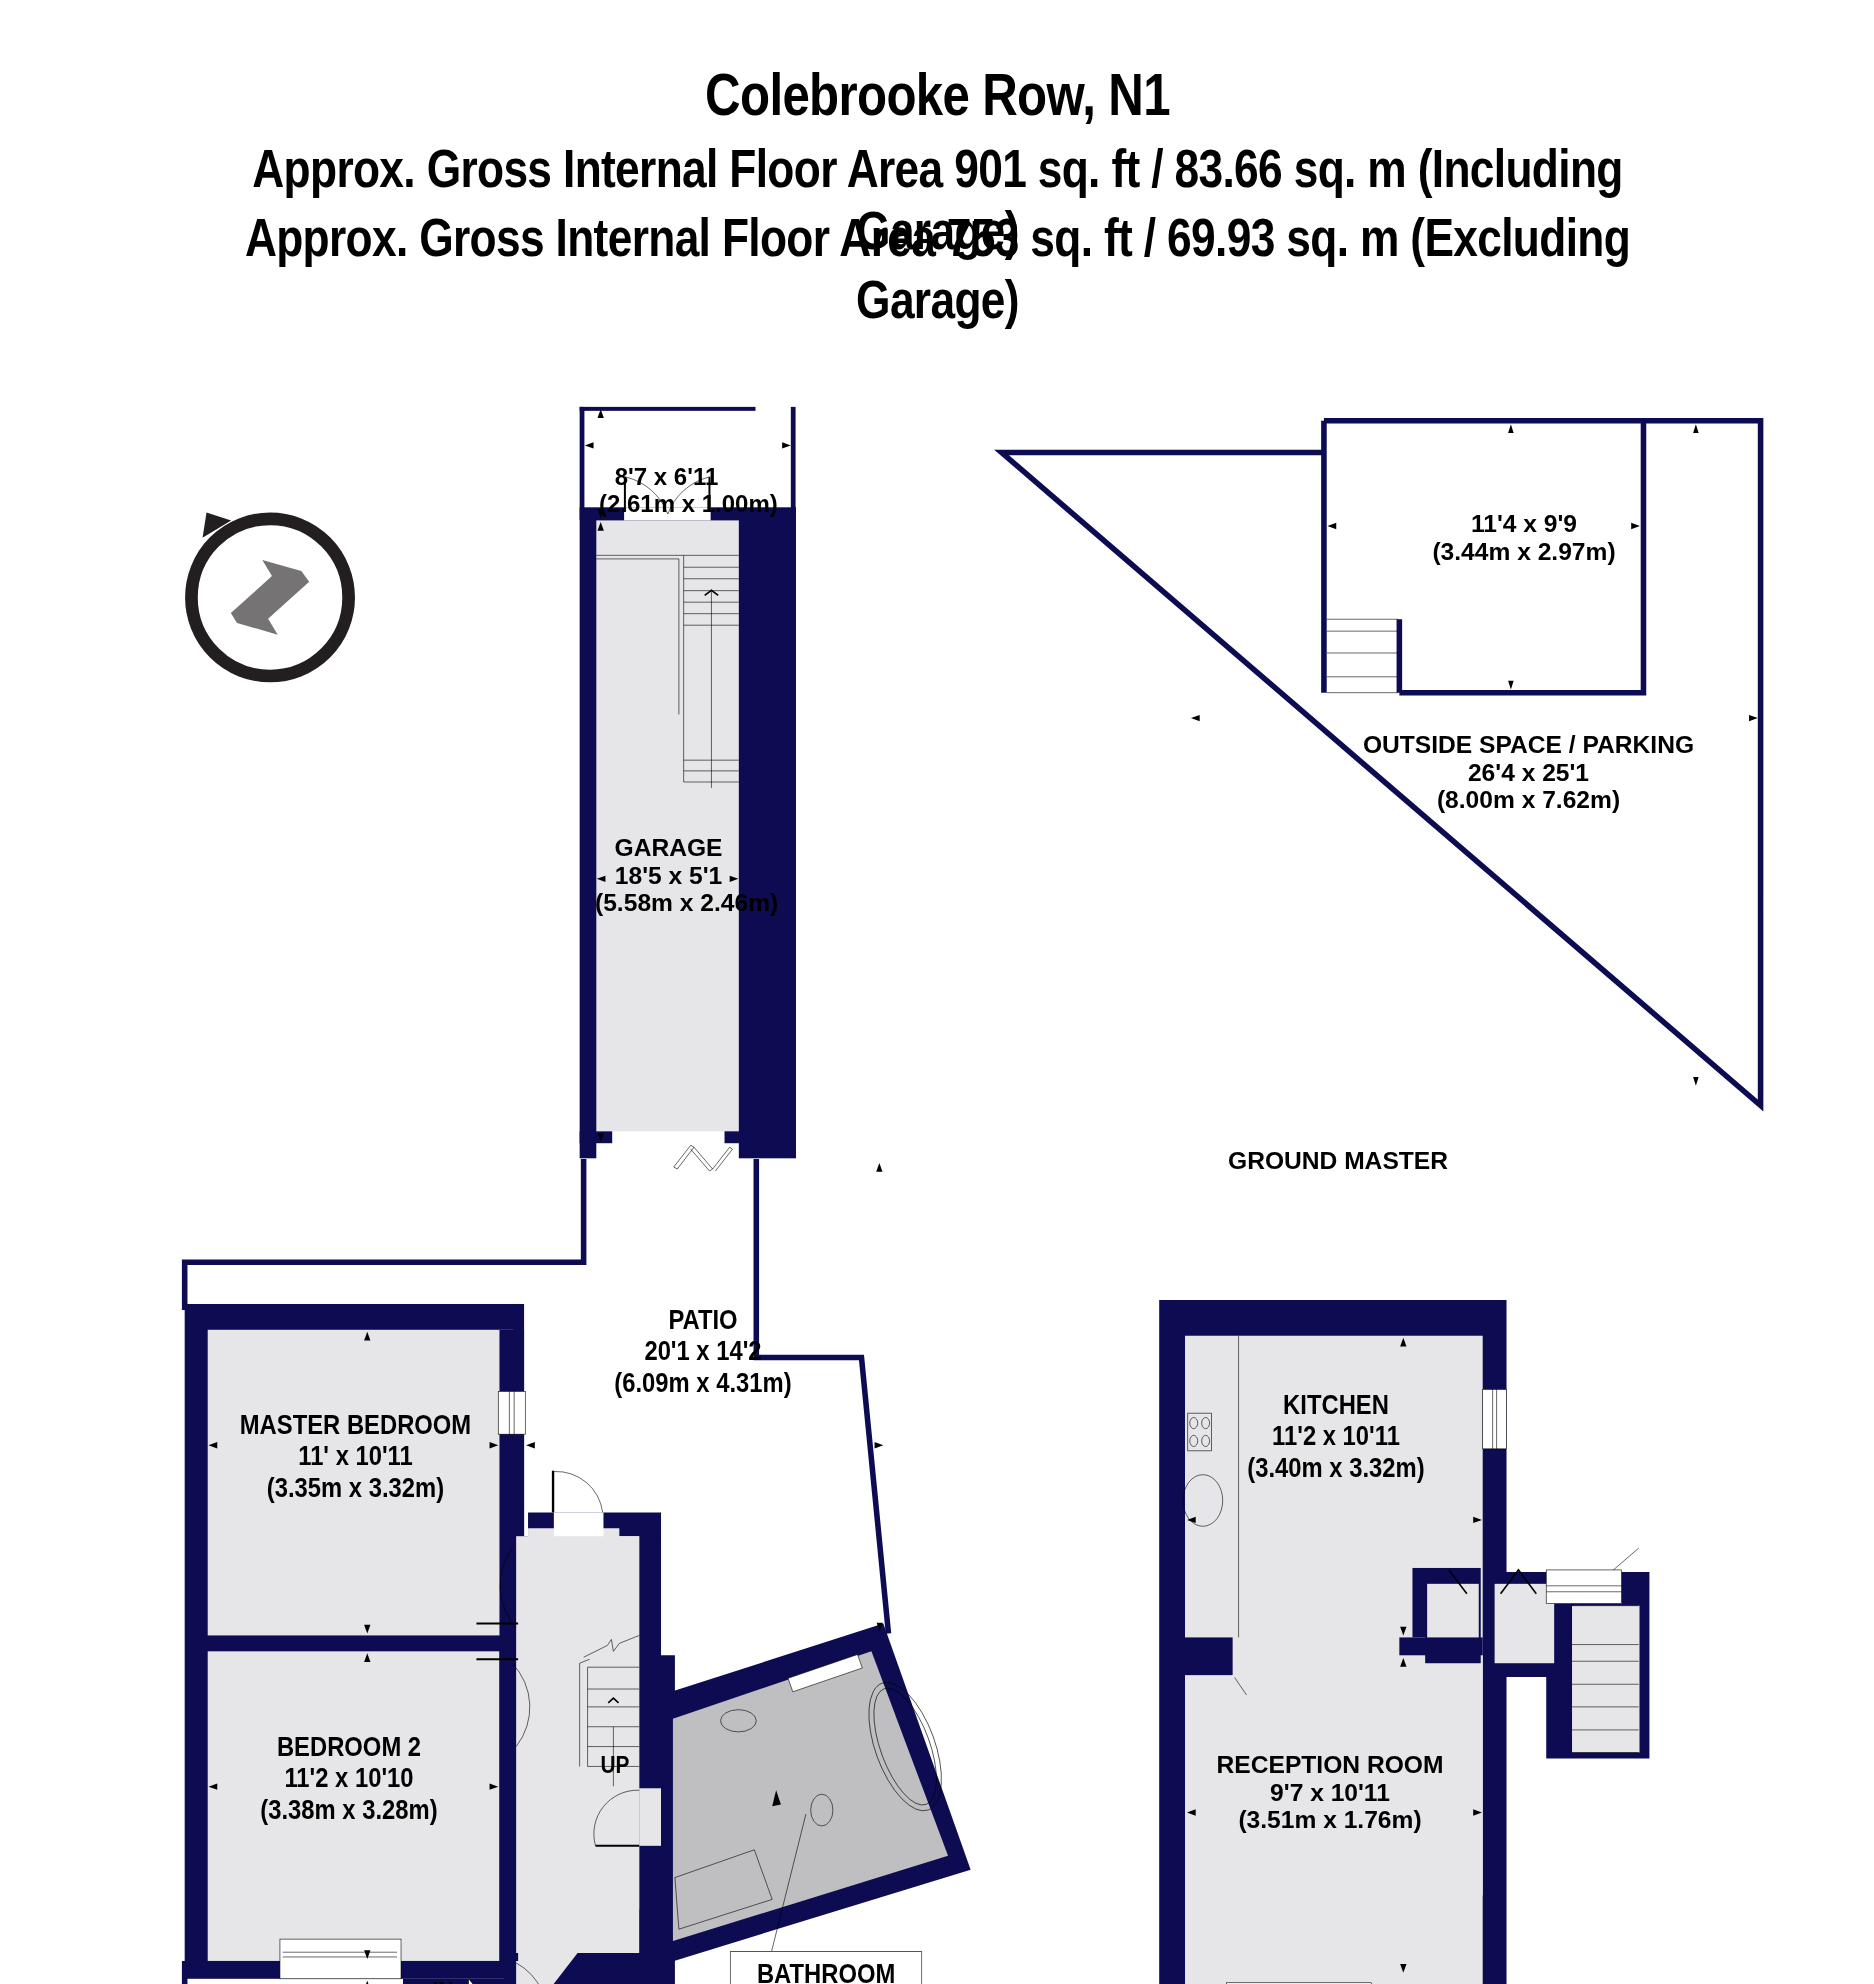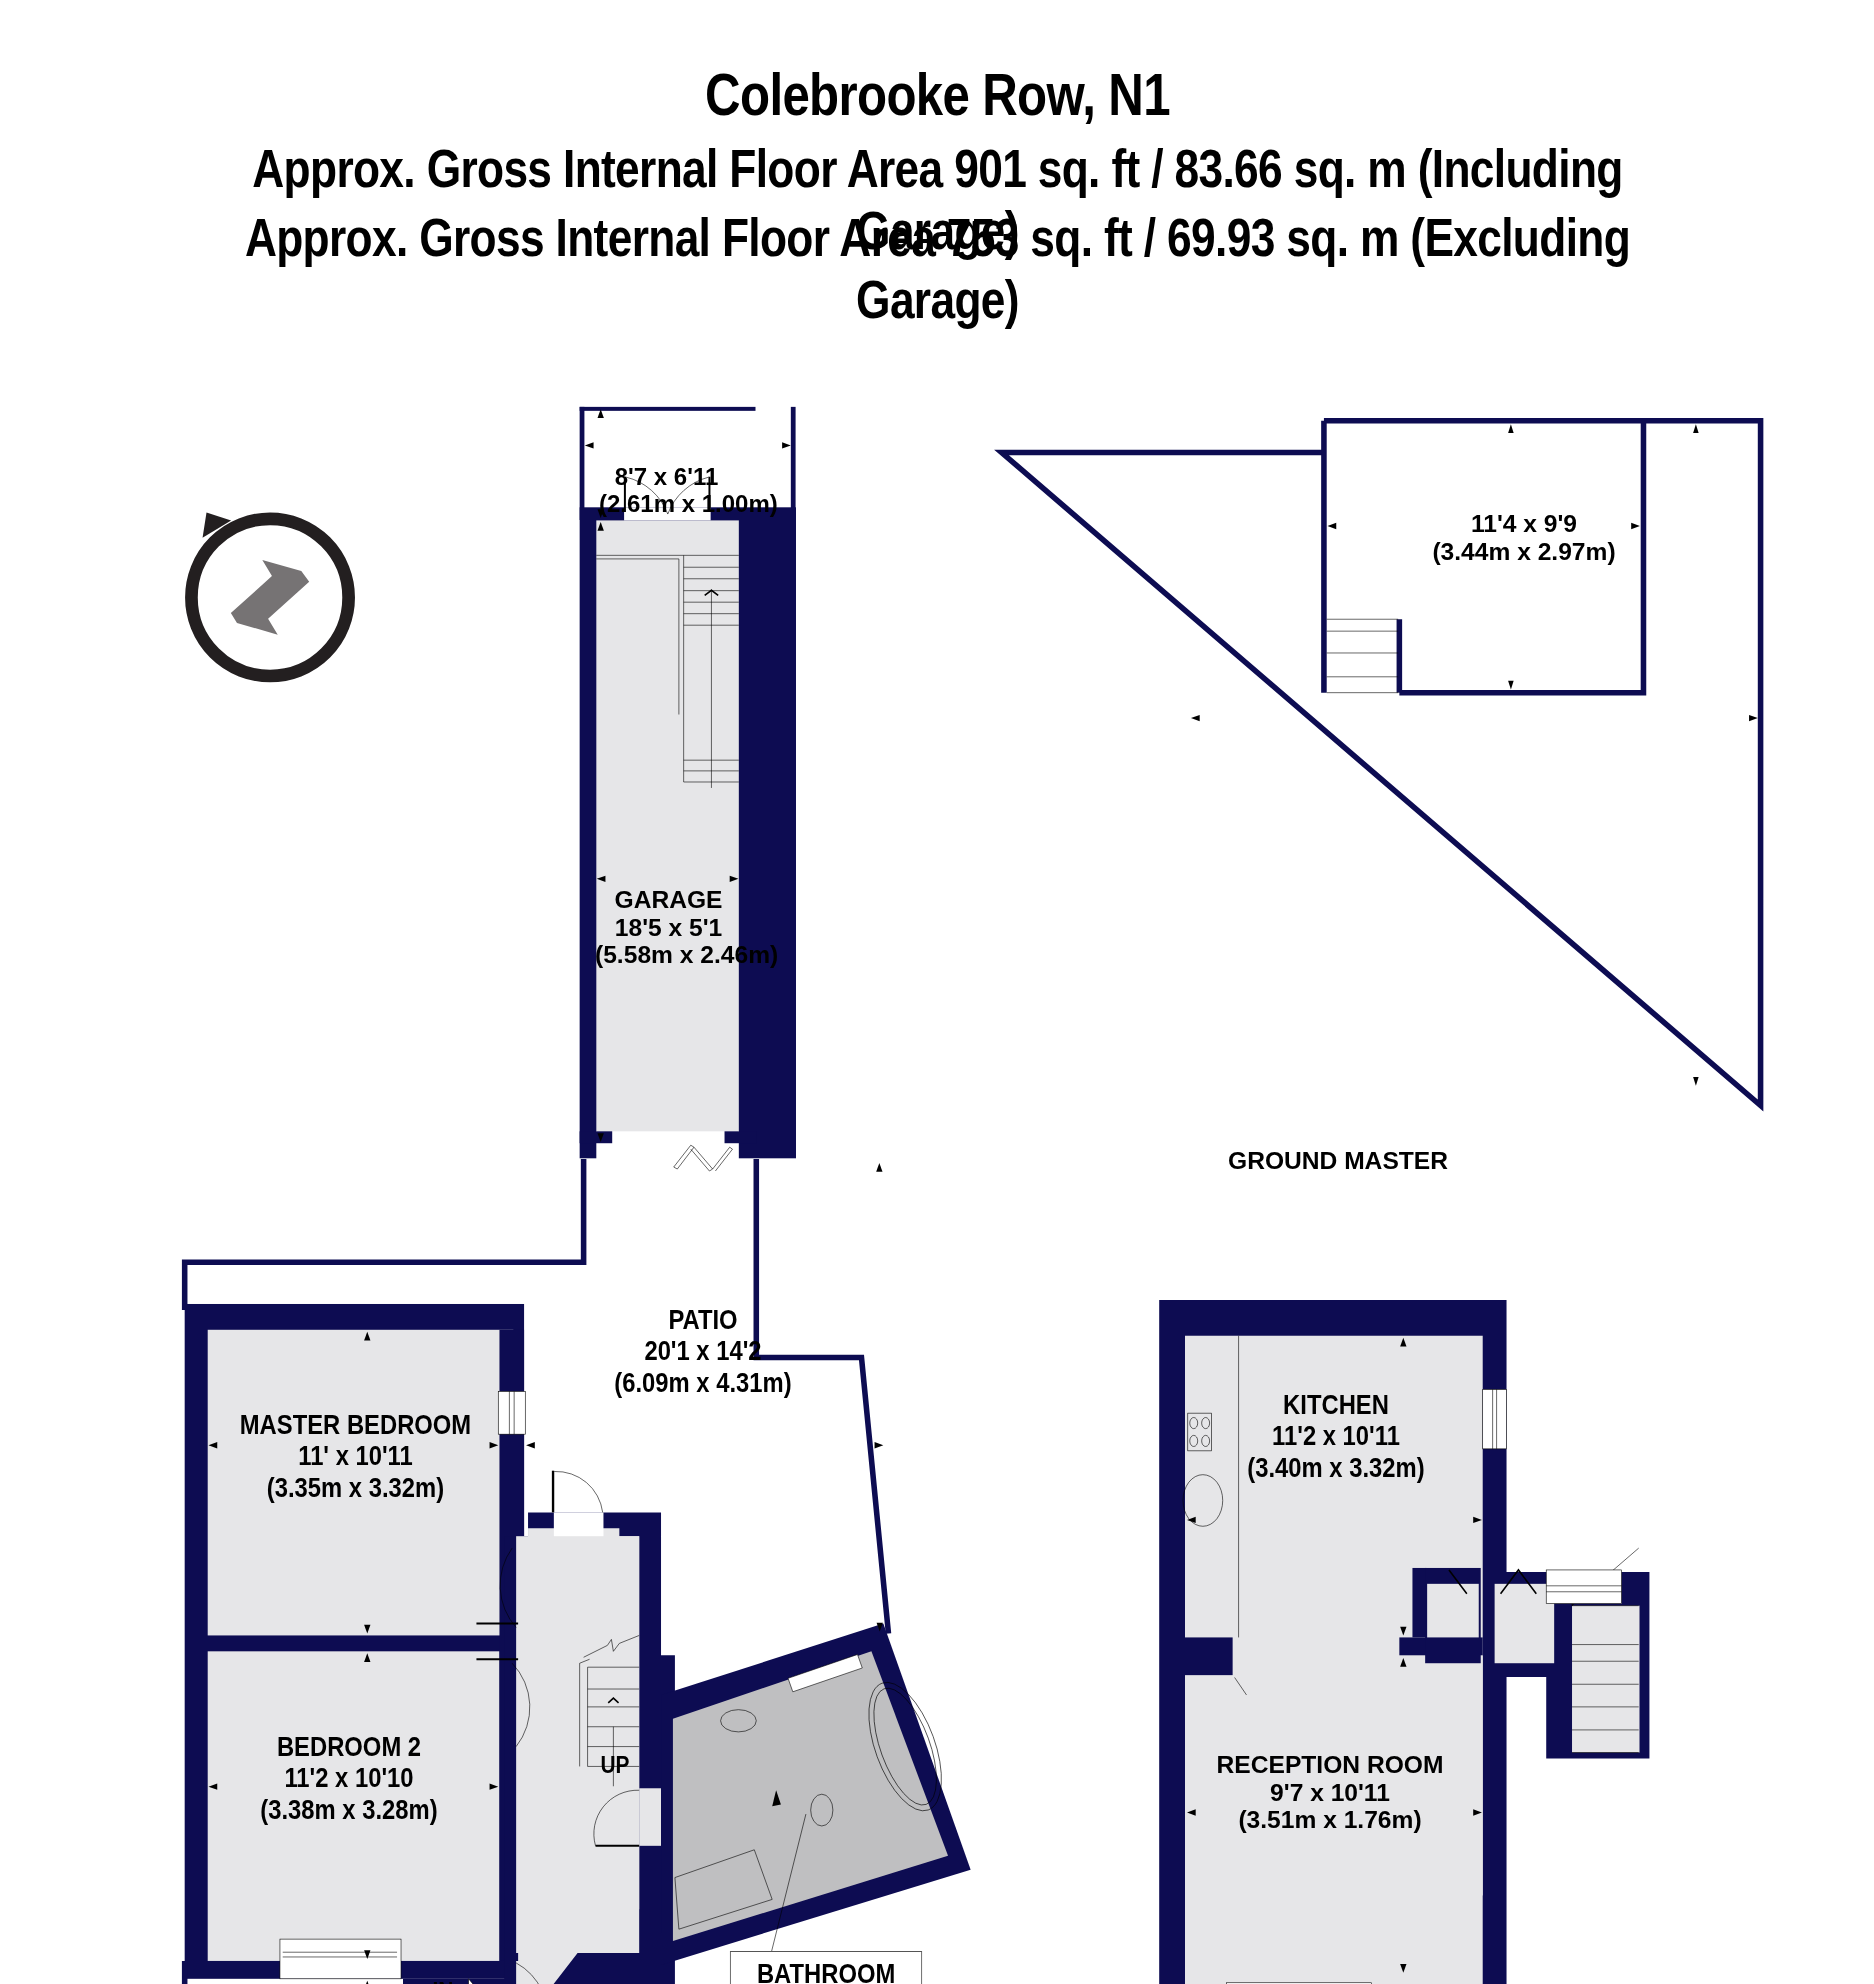--- a/index.html
+++ b/index.html
@@ -255,28 +255,33 @@
         <path d="M2990,4566 l22,-8 v16 z"></path>
           <path d="M3733,4566 l-22,-8 v16 z"></path>
       </g>
     </g>
   </svg>
 
   <div class="lbl" style="left:599px; top:449px; width:135px; font-size:24px;margin-top:15px;">
     <span class="l">8'7 x 6'11</span>
     <span class="l">(2.61m x 1.00m)</span>
   </div>
-  <div class="lbl" style="left:595px; top:886px; width:147px; font-size:24.6px;">
+  <div class="lbl" style="left:595px; top:834px; width:147px; font-size:24.6px;">
     <span class="l">GARAGE</span>
     <span class="l">18'5 x 5'1</span>
     <span class="l">(5.58m x 2.46m)</span>
   </div>
   <div class="lbl" style="left:1405px; top:510px; width:238px; font-size:24.6px;text-align:center;">
     <span class="l">11'4 x 9'9</span>
     <span class="l">(3.44m x 2.97m)</span>
+  </div>
+  <div class="lbl" style="left:1326px; top:731px; width:405px; font-size:24.6px;">
+    <span class="l">OUTSIDE SPACE / PARKING</span>
+    <span class="l">26'4 x 25'1</span>
+    <span class="l">(8.00m x 7.62m)</span>
   </div>
   <div class="lbl" style="left:1207px; top:1147px; width:262px; font-size:24.6px;">GROUND MASTER</div>
 
   <div class="lbl condensed" style="left:540px; top:1304px; width:326px; font-size:28px;">
     <span class="l">PATIO</span>
     <span class="l">20'1 x 14'2</span>
     <span class="l">(6.09m x 4.31m)</span>
   </div>
   <div class="lbl condensed" style="left:187px; top:1409px; width:337px; font-size:28px;">
     <span class="l">MASTER BEDROOM</span>

